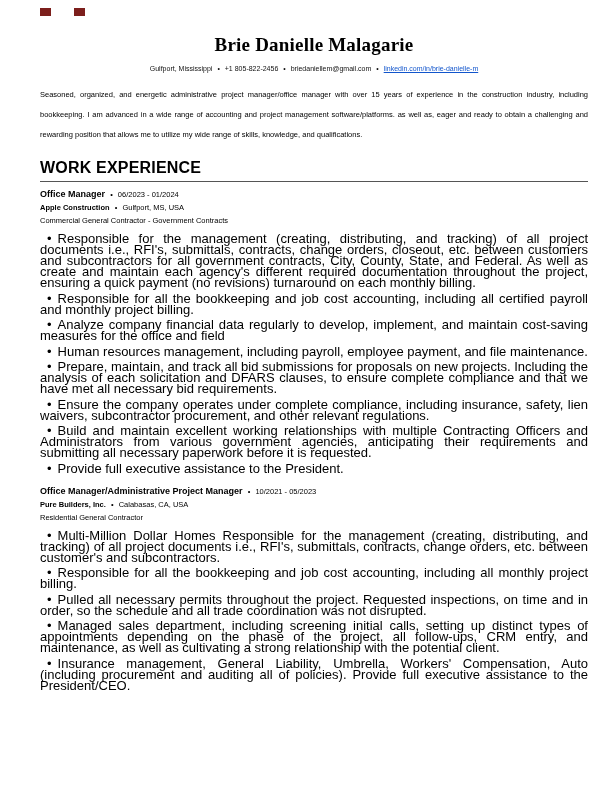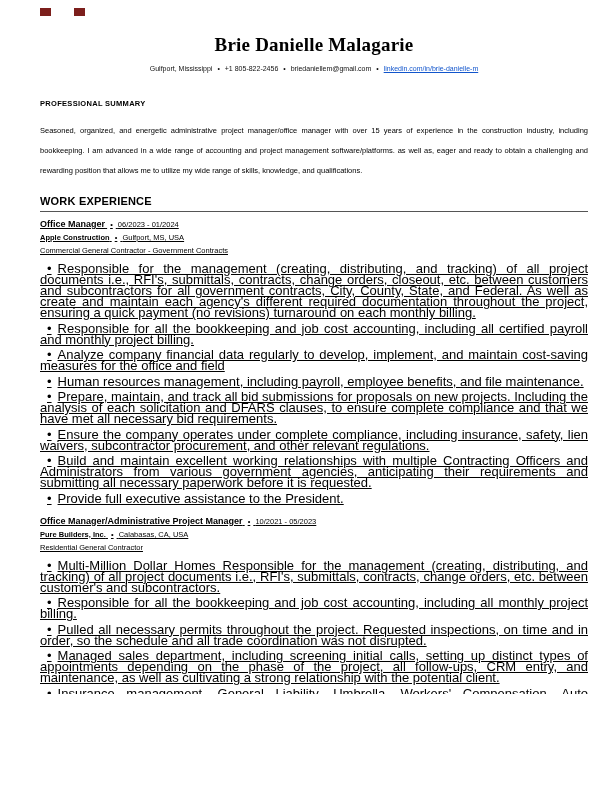--- a/index.html
+++ b/index.html
@@ -44,28 +44,28 @@
   }
   p.summary-text {
     margin-top: 13px;
     font-size: 7.5px;
     line-height: 20px;
     text-align: justify;
   }
 
   h2.work-heading {
     margin-top: 14px;
-    font-size: 11px;
+    font-size: 16px;
     font-weight: 700;
     letter-spacing: 0.2px;
     padding-bottom: 4px;
     border-bottom: 1px solid #555555;
   }
 
-  .job { margin-top: 7px; text-decoration: underline; }
+  .job { margin-top: 7px; }
   .job + .job { margin-top: 12px; }
   .job-title-line { font-size: 7.5px; }
   .job-title { font-size: 9px; font-weight: 700; }
   .sep-sm { margin: 0 3px; font-size: 7.5px; }
   .job-dates { font-size: 7.5px; }
   .company-line { margin-top: 4px; font-size: 7.5px; }
   .company { font-weight: 700; }
   .job-subtitle { margin-top: 4px; font-size: 7.5px; }
 
   ul.bullets { margin-top: 8px; list-style: none; }
@@ -93,42 +93,41 @@
   <div class="contact">
     <span>Gulfport, Mississippi</span>
     <span class="sep">•</span>
     <span>+1 805-822-2456</span>
     <span class="sep">•</span>
     <span>briedaniellem@gmail.com</span>
     <span class="sep">•</span>
     <a href="#" class="link">linkedin.com/in/brie-danielle-m</a>
   </div>
 
-  <h2 class="summary-heading">PROFESSIONAL SUMMARY</h2>
   <p class="summary-text">Seasoned, organized, and energetic administrative project manager/office manager with over 15 years of experience in the construction industry, including bookkeeping. I am advanced in a wide range of accounting and project management software/platforms. as well as, eager and ready to obtain a challenging and rewarding position that allows me to utilize my wide range of skills, knowledge, and qualifications.</p>
 
   <h2 class="work-heading">WORK EXPERIENCE</h2>
 
   <section class="job">
     <div class="job-title-line">
       <span class="job-title">Office Manager</span>
       <span class="sep-sm">•</span>
       <span class="job-dates">06/2023 - 01/2024</span>
     </div>
     <div class="company-line">
       <span class="company">Apple Construction</span>
       <span class="sep-sm">•</span>
       <span class="job-location">Gulfport, MS, USA</span>
     </div>
     <div class="job-subtitle">Commercial General Contractor - Government Contracts</div>
     <ul class="bullets">
       <li>Responsible for the management (creating, distributing, and tracking) of all project documents i.e., RFI's, submittals, contracts, change orders, closeout, etc. between customers and subcontractors for all government contracts, City, County, State, and Federal. As well as create and maintain each agency's different required documentation throughout the project, ensuring a quick payment (no revisions) turnaround on each monthly billing.</li>
       <li>Responsible for all the bookkeeping and job cost accounting, including all certified payroll and monthly project billing.</li>
       <li>Analyze company financial data regularly to develop, implement, and maintain cost-saving measures for the office and field</li>
-      <li>Human resources management, including payroll, employee benefits, and file maintenance.</li>
+      <li>Human resources management, including payroll, employee payment, and file maintenance.</li>
       <li>Prepare, maintain, and track all bid submissions for proposals on new projects. Including the analysis of each solicitation and DFARS clauses, to ensure complete compliance and that we have met all necessary bid requirements.</li>
       <li>Ensure the company operates under complete compliance, including insurance, safety, lien waivers, subcontractor procurement, and other relevant regulations.</li>
       <li>Build and maintain excellent working relationships with multiple Contracting Officers and Administrators from various government agencies, anticipating their requirements and submitting all necessary paperwork before it is requested.</li>
       <li>Provide full executive assistance to the President.</li>
     </ul>
   </section>
 
   <section class="job">
     <div class="job-title-line">
       <span class="job-title">Office Manager/Administrative Project Manager</span>

